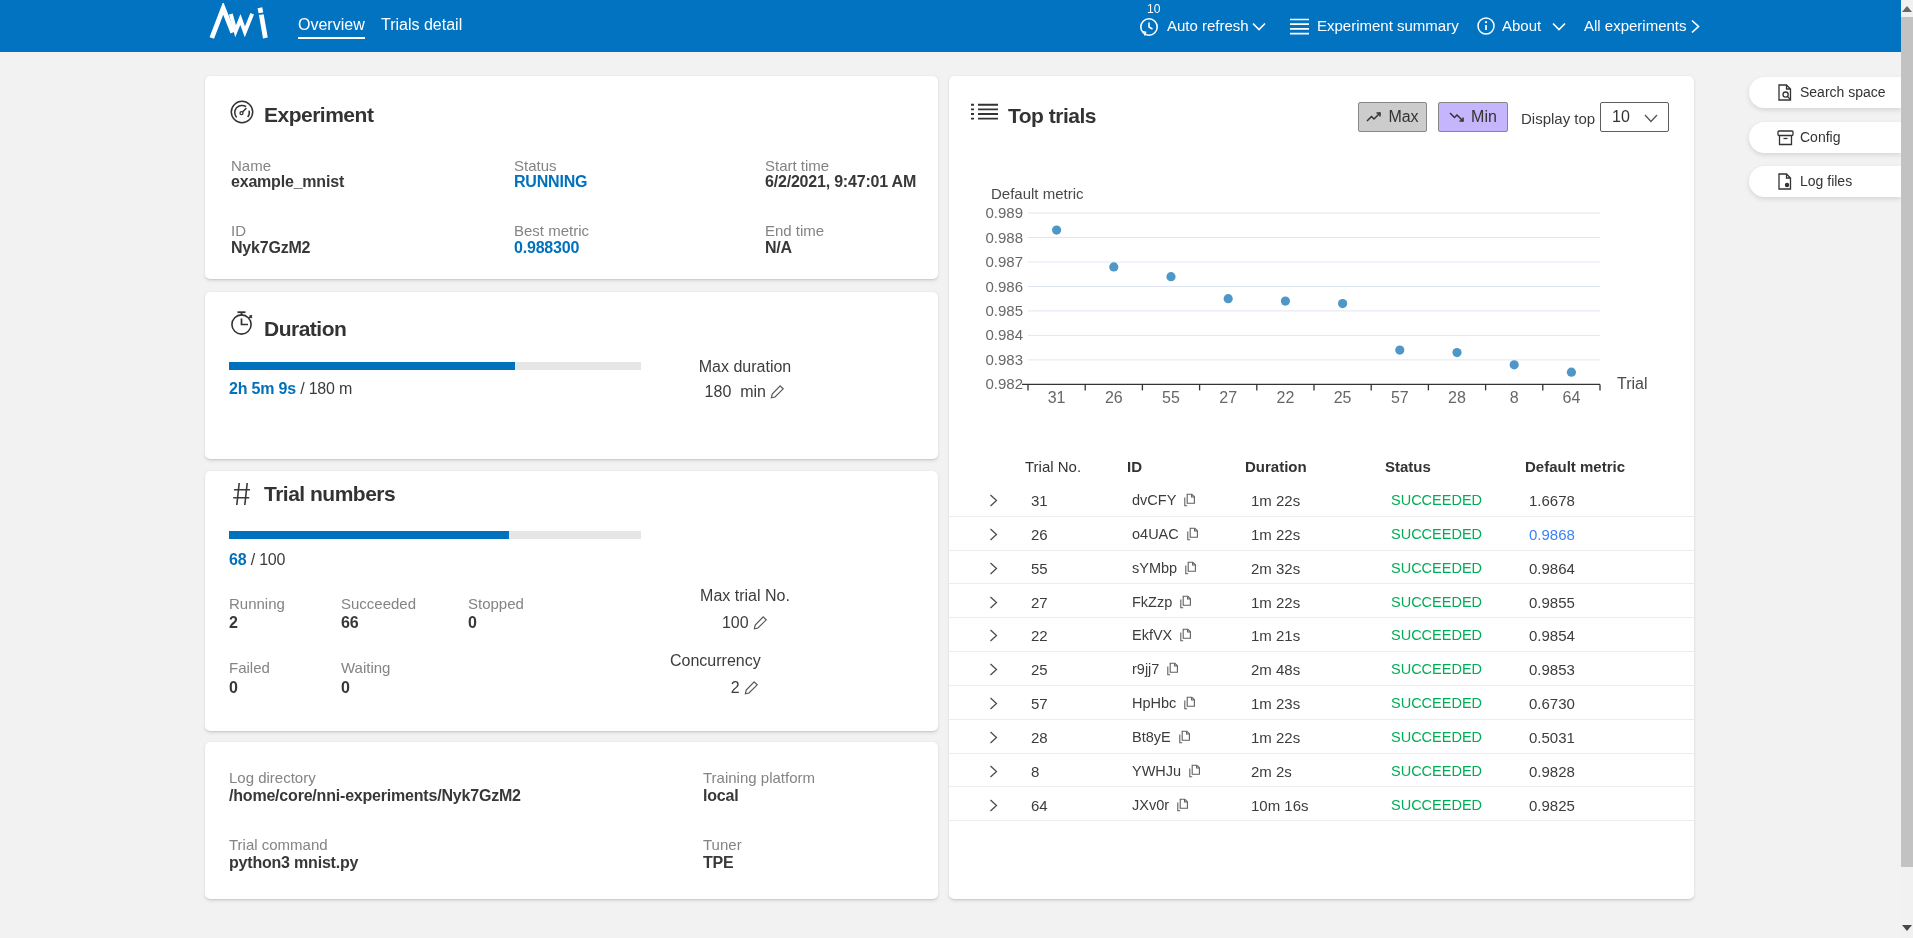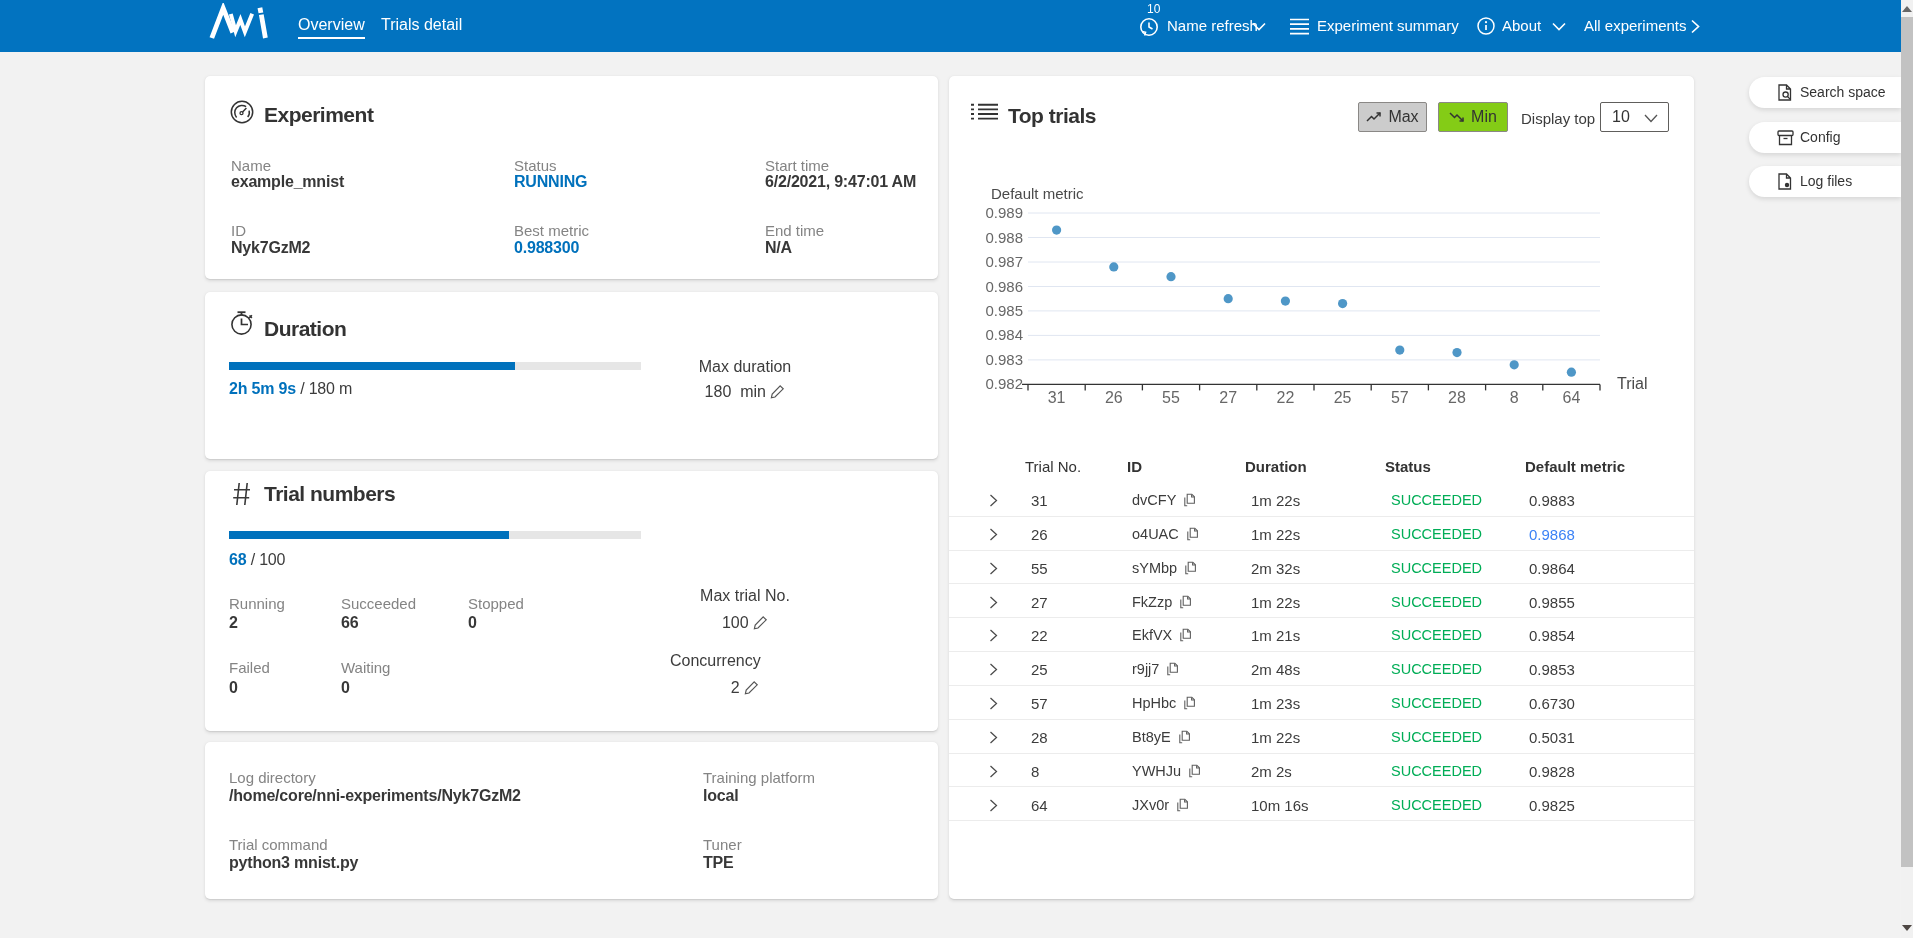--- a/index.html
+++ b/index.html
@@ -23,21 +23,21 @@
  <path d="M52.9 4.8 L53.9 9.9 M54.3 11.6 L58.4 35" fill="none" stroke="#fff" stroke-width="4.8"></path>
 </svg>
 <span style="position:absolute;left:298px;top:16px;font-size:16px;color:#fff;border-bottom:2px solid #fff;padding-bottom:3px">Overview</span>
 <span style="position:absolute;left:381px;top:16px;font-size:16px;color:#fff">Trials detail</span>
 <span style="position:absolute;left:1147px;top:2px;font-size:12px;color:#fff">10</span>
 <svg width="20" height="20" viewBox="0 0 20 20" style="position:absolute;left:1139px;top:17px">
  <circle cx="10" cy="10" r="8.2" fill="none" stroke="#fff" stroke-width="1.6"></circle>
  <path d="M10 5.5 V10 L13.5 12" fill="none" stroke="#fff" stroke-width="1.6"></path>
  <path d="M3.2 14.5 l3.4 .8 l-1 3.2" fill="none" stroke="#fff" stroke-width="1.5"></path>
 </svg>
-<span style="position:absolute;left:1167px;top:17px;font-size:15px;color:#fff">Name refresh</span>
+<span style="position:absolute;left:1167px;top:17px;font-size:15px;color:#fff">Auto refresh</span>
 <svg width="14" height="9" viewBox="0 0 14 9" style="position:absolute;left:1252px;top:22px">
     <path d="M1 1.5 L7 7.5 L13 1.5" fill="none" stroke="#fff" stroke-width="1.6"></path>
   </svg>
 <svg width="19" height="17" viewBox="0 0 19 17" style="position:absolute;left:1290px;top:18px">
  <path d="M0 1.5 h19 M0 6.2 h19 M0 10.9 h19 M0 15.6 h19" stroke="#fff" stroke-width="1.7"></path>
 </svg>
 <span style="position:absolute;left:1317px;top:17px;font-size:15px;color:#fff">Experiment summary</span>
 <svg width="18" height="18" viewBox="0 0 18 18" style="position:absolute;left:1477px;top:17px">
  <circle cx="9" cy="9" r="8" fill="none" stroke="#fff" stroke-width="1.5"></circle>
  <path d="M9 8 V13" stroke="#fff" stroke-width="1.7"></path>
@@ -137,21 +137,21 @@
 <div class="card" style="left:949px;top:76px;width:745px;height:823px">
  <svg width="28" height="20" viewBox="0 0 28 20" style="position:absolute;left:22px;top:27px">
   <path d="M0 1.8 h3 M0 6.4 h3 M0 11 h3 M0 15.6 h3" stroke="#333" stroke-width="1.9"></path>
   <path d="M7 1.8 h20 M7 6.4 h20 M7 11 h20 M7 15.6 h20" stroke="#333" stroke-width="1.9"></path>
  </svg>
  <span class="ttl" style="left:59px;top:28px">Top trials</span>
  <div style="position:absolute;left:409px;top:26px;width:69px;height:30px;background:#cccccc;border:1px solid #8a8886;border-radius:2px;font-size:16px;color:#333;text-align:center;line-height:28px"><svg width="16" height="12" viewBox="0 0 16 12" style="vertical-align:-1px;margin-right:6px">
         <path d="M1 10 L5.5 5.5 L8 8 L14 2" fill="none" stroke="#333" stroke-width="1.5"></path>
         <path d="M10.5 2 H14 V5.5" fill="none" stroke="#333" stroke-width="1.5"></path>
       </svg>Max</div>
- <div style="position:absolute;left:489px;top:26px;width:70px;height:30px;background:#84cc16;border:1px solid #8a8886;border-radius:2px;font-size:16px;color:#333;text-align:center;line-height:28px"><svg width="16" height="12" viewBox="0 0 16 12" style="vertical-align:-1px;margin-right:6px">
+ <div style="position:absolute;left:489px;top:26px;width:70px;height:30px;background:#c4b5fd;border:1px solid #8a8886;border-radius:2px;font-size:16px;color:#333;text-align:center;line-height:28px"><svg width="16" height="12" viewBox="0 0 16 12" style="vertical-align:-1px;margin-right:6px">
         <path d="M1 2 L5.5 6.5 L8 4 L14 10" fill="none" stroke="#333" stroke-width="1.5"></path>
         <path d="M14 6.5 V10 H10.5" fill="none" stroke="#333" stroke-width="1.5"></path>
       </svg>Min</div>
  <span style="position:absolute;left:572px;top:34px;font-size:15px;color:#3c3c3c;white-space:nowrap">Display top</span>
  <div style="position:absolute;left:651px;top:26px;width:69px;height:30px;background:#fff;border:1px solid #605e5c;border-radius:2px;font-size:16px;color:#333">
   <span style="position:absolute;left:11px;top:5px">10</span>
   <svg width="14" height="9" viewBox="0 0 14 9" style="position:absolute;right:10px;top:11px">
         <path d="M1 1 L7 7.5 L13 1" fill="none" stroke="#555" stroke-width="1.3"></path>
       </svg>
  </div>
@@ -216,21 +216,21 @@
         <path d="M1.5 1 L7.5 6.5 L1.5 12" fill="none" stroke="#4a4a4a" stroke-width="1.25"></path>
       </svg>
       <span style="position:absolute;left:82px;top:9px;font-size:15px;color:#3c3c3c">31</span>
       <span style="position:absolute;left:183px;top:9px;font-size:14.5px;color:#3c3c3c">dvCFY<svg width="13" height="14" viewBox="0 0 13 14" style="vertical-align:-2px;margin-left:7px">
           <path d="M4.2 1.2 h4.6 l2.6 2.6 v6.4 h-7.2 z" fill="none" stroke="#5f5f5f" stroke-width="1.1"></path>
           <path d="M8.6 1.4 v2.6 h2.6" fill="none" stroke="#5f5f5f" stroke-width="1.1"></path>
           <path d="M4.2 12.8 h-2.4 v-8.4" fill="none" stroke="#5f5f5f" stroke-width="1.1"></path>
         </svg></span>
       <span style="position:absolute;left:302px;top:9px;font-size:15px;color:#3c3c3c">1m 22s</span>
       <span style="position:absolute;left:442px;top:9px;font-size:14.5px;color:#00ad56;">SUCCEEDED</span>
-      <span style="position:absolute;left:580px;top:9px;font-size:15px;color:#3c3c3c">0.9883</span>
+      <span style="position:absolute;left:580px;top:9px;font-size:15px;color:#3c3c3c">1.6678</span>
     </div>
 <div style="position:absolute;left:0;top:440.8px;width:745px;height:33.8px;border-bottom:1px solid #ececec;">
       <svg width="9" height="13" viewBox="0 0 9 13" style="position:absolute;left:40px;top:11px">
         <path d="M1.5 1 L7.5 6.5 L1.5 12" fill="none" stroke="#4a4a4a" stroke-width="1.25"></path>
       </svg>
       <span style="position:absolute;left:82px;top:9px;font-size:15px;color:#3c3c3c">26</span>
       <span style="position:absolute;left:183px;top:9px;font-size:14.5px;color:#3c3c3c">o4UAC<svg width="13" height="14" viewBox="0 0 13 14" style="vertical-align:-2px;margin-left:7px">
           <path d="M4.2 1.2 h4.6 l2.6 2.6 v6.4 h-7.2 z" fill="none" stroke="#5f5f5f" stroke-width="1.1"></path>
           <path d="M8.6 1.4 v2.6 h2.6" fill="none" stroke="#5f5f5f" stroke-width="1.1"></path>
           <path d="M4.2 12.8 h-2.4 v-8.4" fill="none" stroke="#5f5f5f" stroke-width="1.1"></path>

